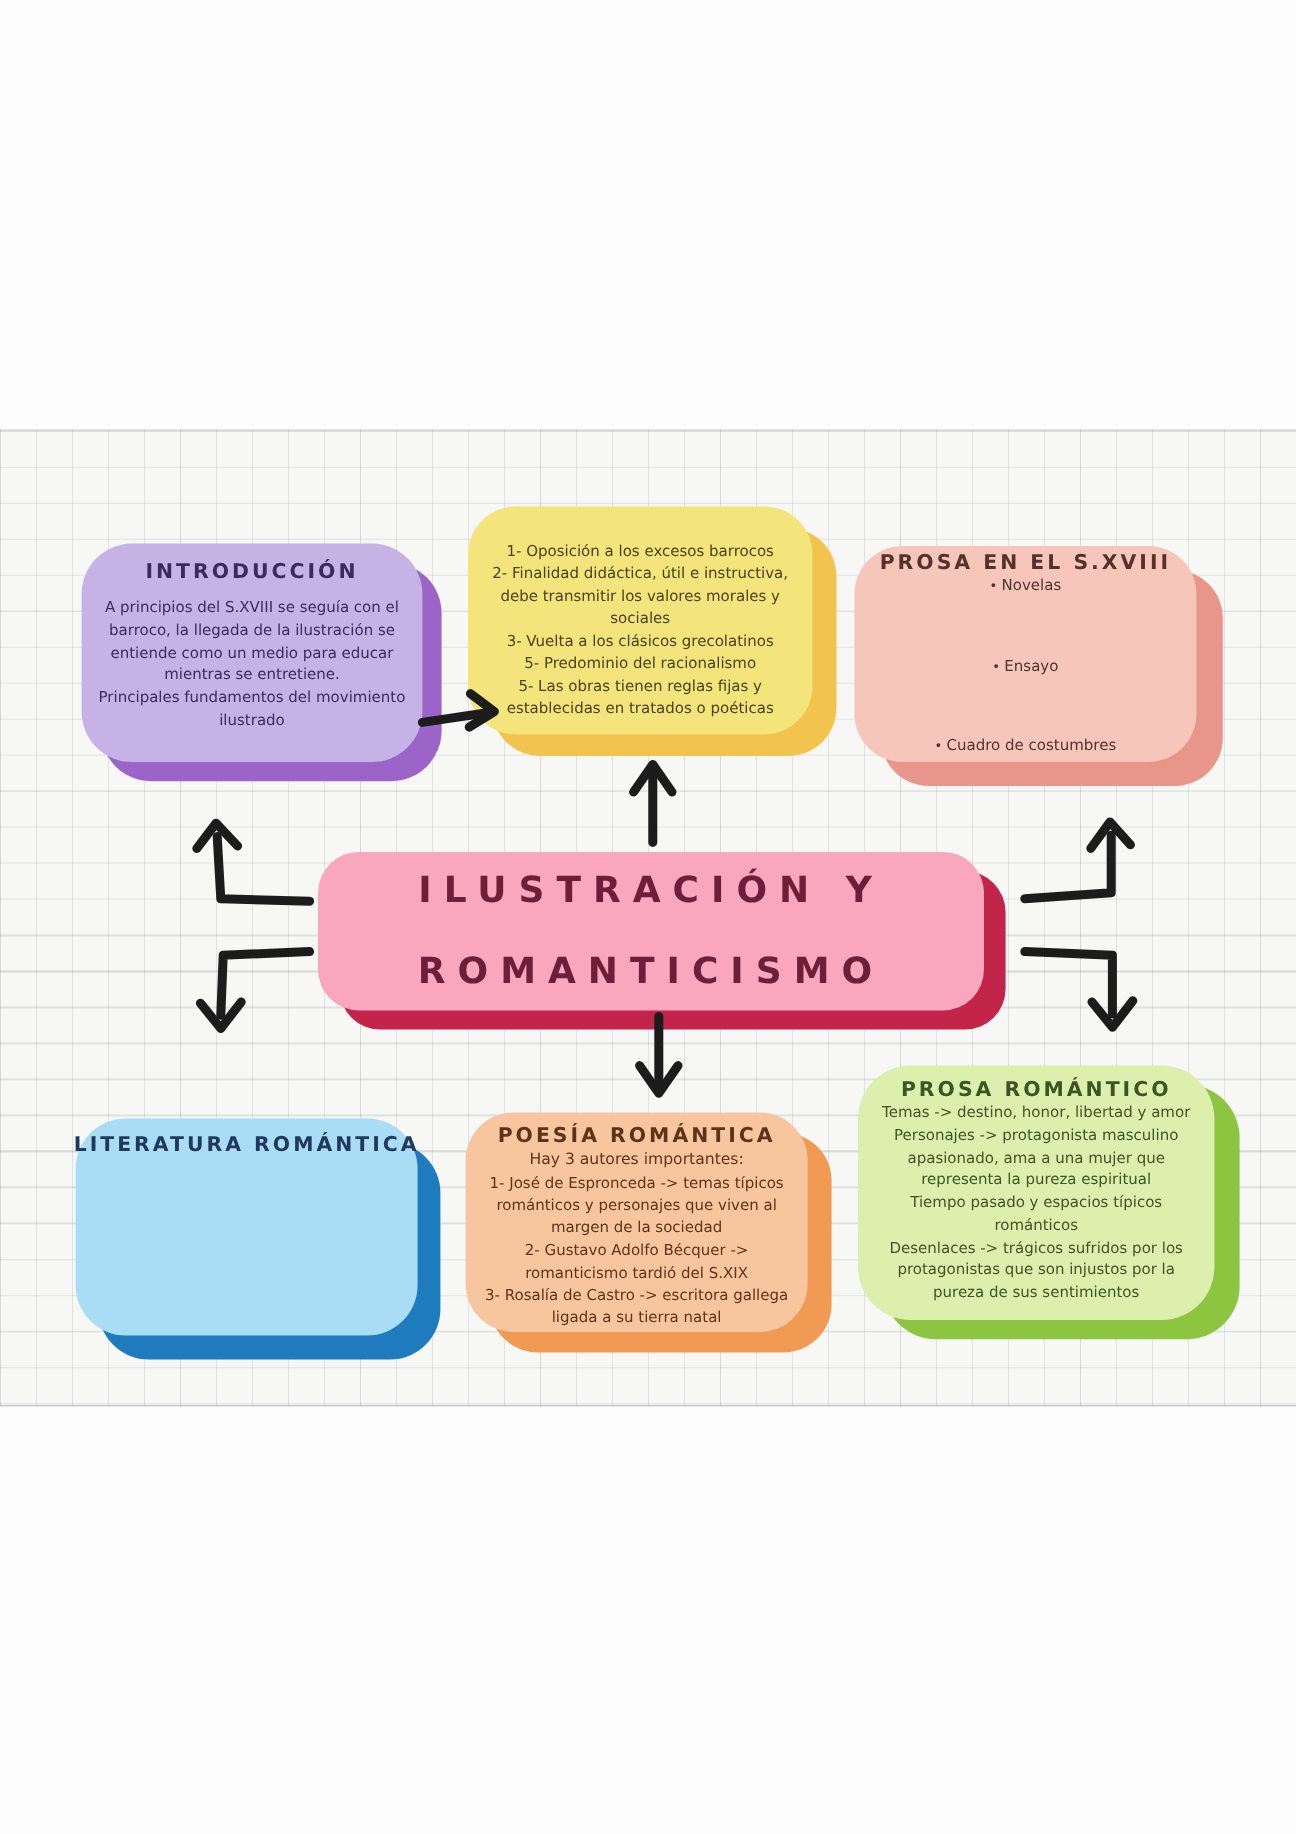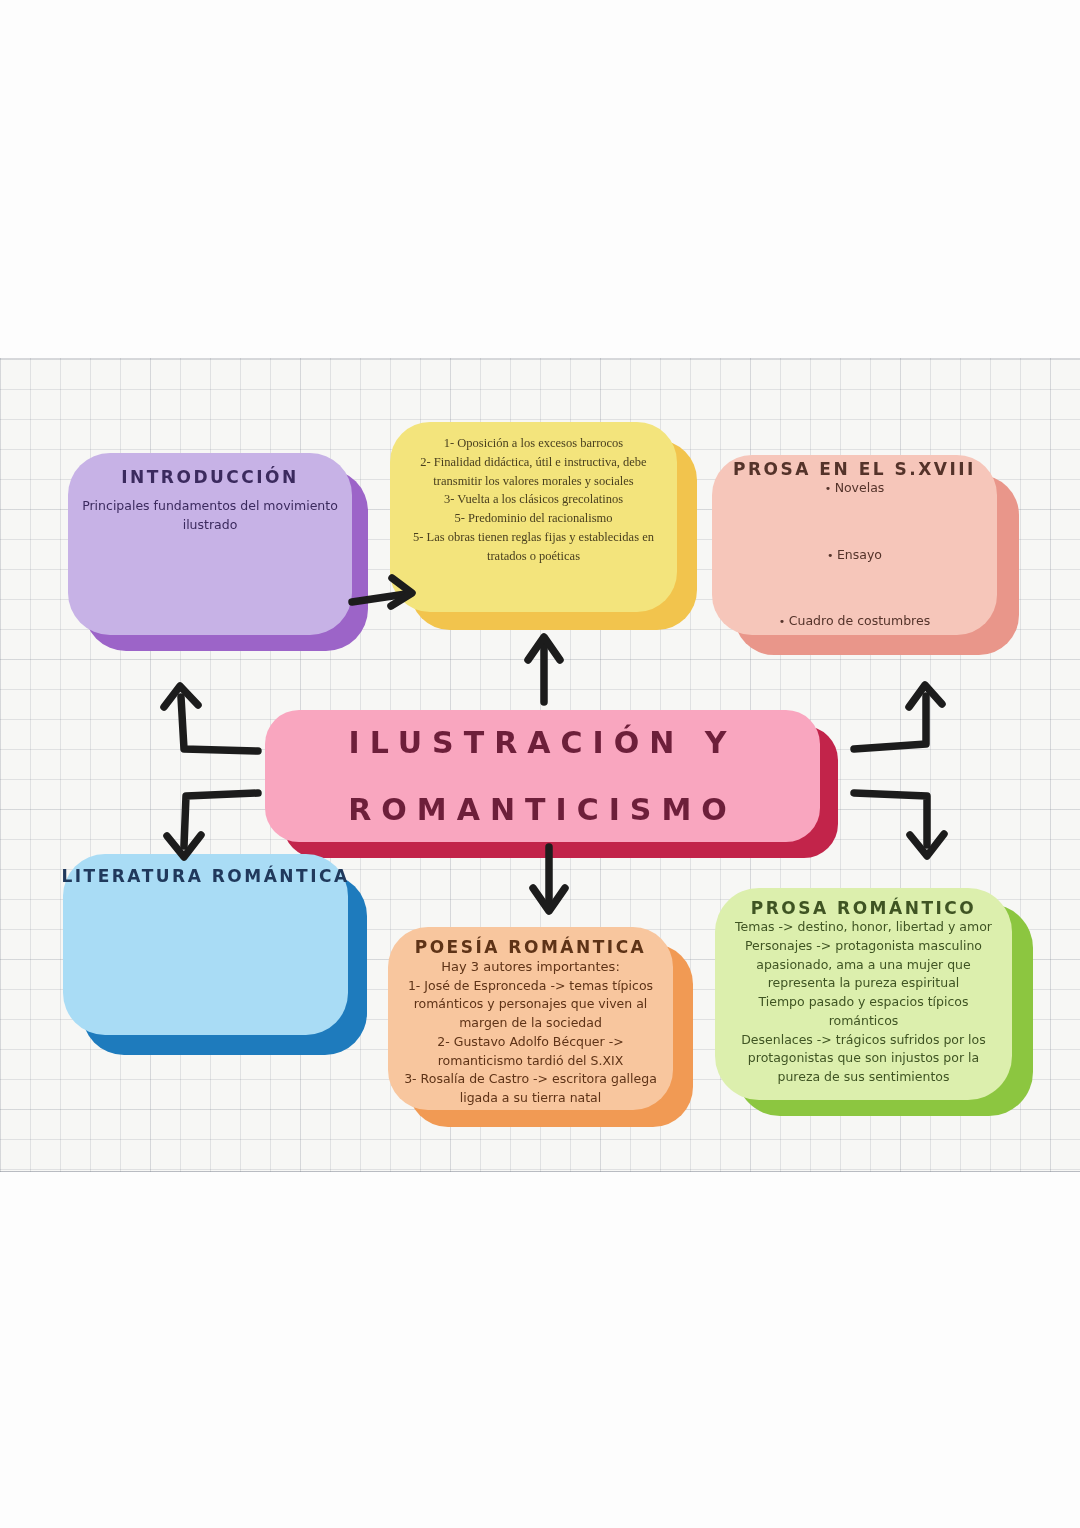--- a/index.html
+++ b/index.html
@@ -38,21 +38,21 @@
     margin:0;font-size:17px;font-weight:bold;letter-spacing:2.5px;white-space:nowrap;
   }
   .note p{margin:0;font-size:12.5px;line-height:1.5;font-weight:normal;}
   .center-note .face{justify-content:center;gap:32px;}
   .center-note .cline{
     font-size:30px;letter-spacing:10px;font-weight:bold;white-space:nowrap;
   }
   
   .face-intro{padding:14px 12px 10px;}
   .face-intro h2{margin-bottom:10px;}
-  .face-carac{padding:12px 10px;justify-content:flex-start;font-family:Liberation Serif, serif;}
+  .face-carac{padding:12px 10px;justify-content:flex-end;}
   .face-prosa{padding:4px 10px;}
   .face-prosa .bullets{flex:1;display:flex;flex-direction:column;justify-content:space-between;gap:10px;}
   .face-prosa .bullets p::before{content:"•  ";font-size:11px;}
   .face-lit{padding:12px 12px;}
   .face-lit .body{flex:1;display:flex;flex-direction:column;justify-content:center;}
   .face-poesia{padding:10px 12px;}
   .face-poesia .sub{font-size:13px;}
   .face-teatro{padding:10px 12px;}
   .arrows{position:absolute;left:0;top:0;width:1080px;height:1528px;pointer-events:none;}
   .arrows path{stroke:#1c1c1c;stroke-width:7.5;fill:none;stroke-linecap:round;stroke-linejoin:round;}
@@ -60,20 +60,21 @@
 </head>
 <body>
 
 <div class="canvas">
 
   <div class="paper"></div>
 
   <div class="note" style="left: 68px; top: 453px; width: 284px; height: 182px; border-radius: 28px; --r: 42px; --sx: 16px; --sy: 16px; --fill: #c7b2e6; --shadow: #9c64c8; --ink: #3b2a5e;">
     <div class="face face-intro">
       <h2>INTRODUCCIÓN</h2>
+      <p>A principios del S.XVIII se seguía con el barroco, la llegada de la ilustración se entiende como un medio para educar mientras se entretiene.</p>
       <p>Principales fundamentos del movimiento ilustrado</p>
     </div>
   </div>
 
   <div class="note" style="left: 390px; top: 422px; width: 287px; height: 190px; --r: 40px; --sx: 20px; --sy: 18px; --fill: #f3e47c; --shadow: #f2c44d; --ink: #4a401f;">
     <div class="face face-carac">
       <p>1- Oposición a los excesos barrocos</p>
       <p>2- Finalidad didáctica, útil e instructiva, debe transmitir los valores morales y sociales</p>
       <p>3- Vuelta a los clásicos grecolatinos</p>
       <p>5- Predominio del racionalismo</p>
@@ -92,21 +93,21 @@
     </div>
   </div>
 
   <div class="note center-note" style="left: 265px; top: 710px; width: 555px; height: 132px; --r: 34px; --sx: 18px; --sy: 16px; --fill: #f9a6bf; --shadow: #c2244a; --ink: #6d1f3a;">
     <div class="face">
       <div class="cline">ILUSTRACIÓN Y</div>
       <div class="cline">ROMANTICISMO</div>
     </div>
   </div>
 
-  <div class="note" style="left: 63px; top: 854px; width: 285px; height: 181px; --r: 42px; --sx: 19px; --sy: 20px; --fill: #a9dcf5; --shadow: #1e7bbd; --ink: #20395c;">
+  <div class="note" style="left: 63px; top: 932px; width: 285px; height: 181px; --r: 42px; --sx: 19px; --sy: 20px; --fill: #a9dcf5; --shadow: #1e7bbd; --ink: #20395c;">
     <div class="face face-lit">
       <h2>LITERATURA ROMÁNTICA</h2>
     </div>
   </div>
 
   <div class="note" style="left: 388px; top: 927px; width: 285px; height: 183px; --r: 40px; --sx: 20px; --sy: 17px; --fill: #f8c69e; --shadow: #f19a54; --ink: #5e3317;">
     <div class="face face-poesia">
       <h2>POESÍA ROMÁNTICA</h2>
       <p class="sub">Hay 3 autores importantes:</p>
       <p>1- José de Espronceda -&gt; temas típicos románticos y personajes que viven al margen de la sociedad</p>

